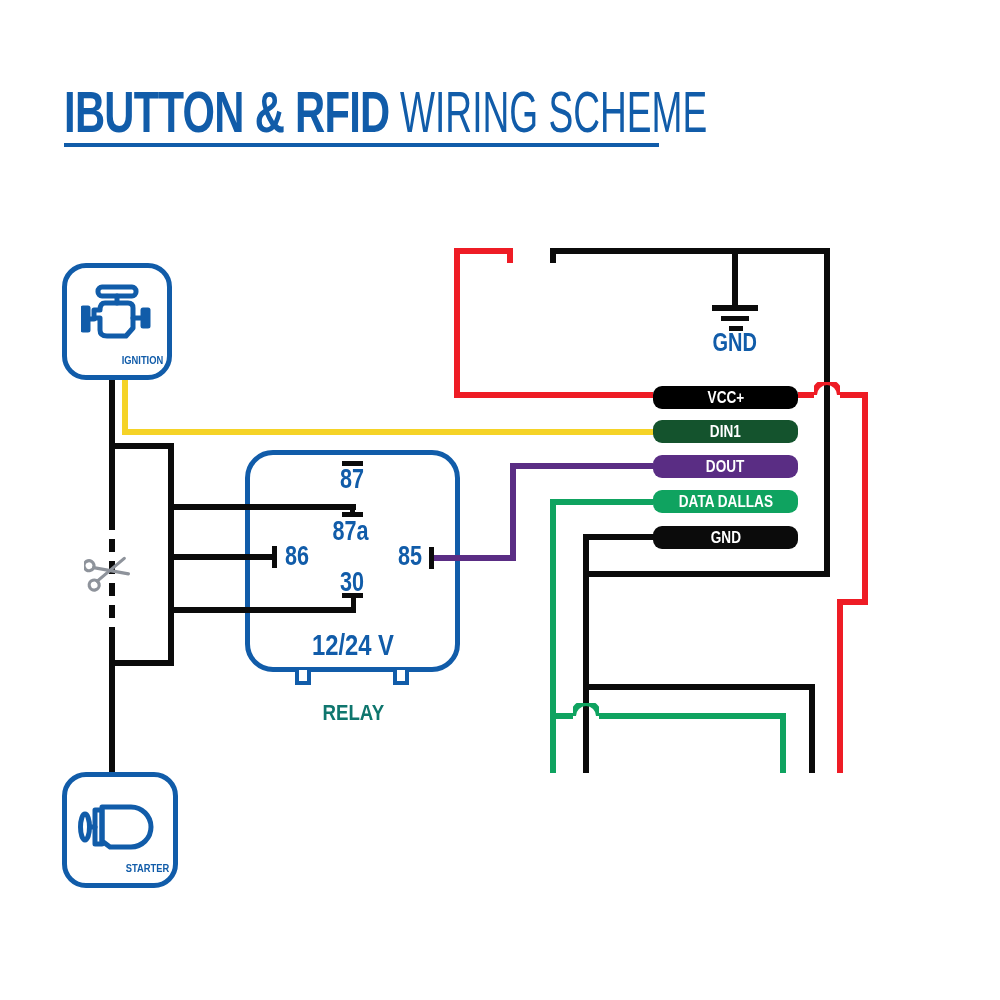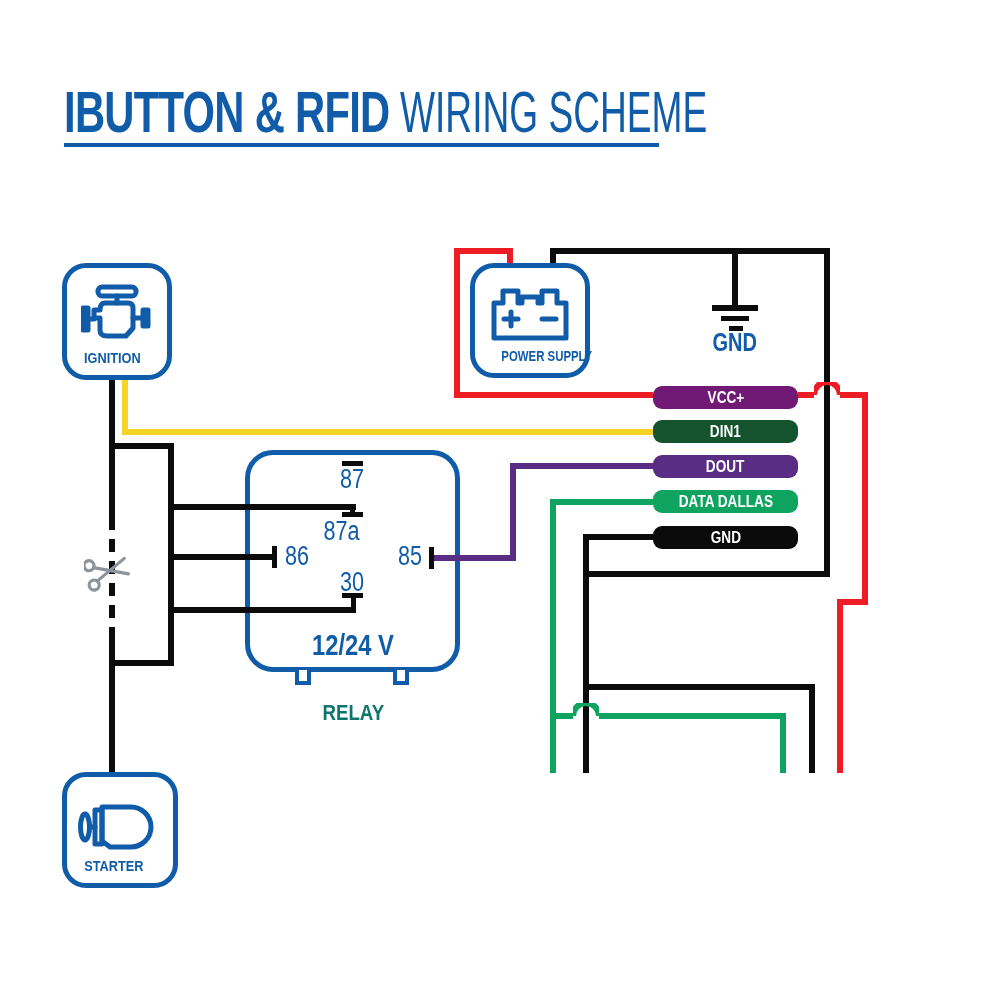--- a/index.html
+++ b/index.html
@@ -10,44 +10,44 @@
   .t1{position:absolute;left:64px;top:83px;font-size:58px;font-weight:700;color:#115CA9;
       line-height:1;transform:scaleX(.72);transform-origin:left top;white-space:nowrap;letter-spacing:-1px;}
   .t2{position:absolute;left:400px;top:83px;font-size:58px;font-weight:400;color:#115CA9;
       line-height:1;transform:scaleX(.64);transform-origin:left top;white-space:nowrap;}
   .rule{position:absolute;left:64px;top:143px;width:595px;height:4px;background:#115CA9;}
   .logo{position:absolute;left:62px;top:150px;display:flex;align-items:center;gap:3px;}
   .logo-text{font-size:28px;font-weight:700;font-style:italic;color:#115CA9;
              transform:scaleX(.9);transform-origin:left center;letter-spacing:-1px;}
   
   .node{position:absolute;box-sizing:border-box;border:5px solid #115CA9;border-radius:24px;background:#fff;}
-  .node-label{position:absolute;left:12px;right:0;bottom:9px;text-align:left;
-              font-size:15px;font-weight:700;color:#115CA9;}
+  .node-label{position:absolute;left:4px;right:0;bottom:9px;text-align:right;
+              font-size:11px;font-weight:700;color:#115CA9;}
   .node-label span{display:inline-block;transform:scaleX(.85);white-space:nowrap;}
   .node-label.small span{transform:scaleX(.76);}
   .node svg{position:absolute;}
   
   .relay-box{border-radius:28px;}
   .tab{position:absolute;box-sizing:border-box;width:16px;height:15px;background:#fff;
        border:4px solid #115CA9;border-top:none;}
-  .pin{position:absolute;text-align:center;font-weight:400;color:#115CA9;font-size:27px;line-height:1;}
+  .pin{position:absolute;text-align:center;font-weight:700;color:#115CA9;font-size:27px;line-height:1;}
   .pin span{display:inline-block;transform:scaleX(.8);white-space:nowrap;}
   .volt{position:absolute;text-align:center;font-weight:700;color:#115CA9;font-size:29px;line-height:1;}
   .volt span{display:inline-block;transform:scaleX(.82);white-space:nowrap;}
   .relay-name{position:absolute;text-align:center;font-weight:700;color:#0f766e;font-size:22px;line-height:1;}
   .relay-name span{display:inline-block;transform:scaleX(.85);}
   .gnd-label{position:absolute;left:700px;top:330px;width:70px;text-align:center;
              font-size:25px;font-weight:700;color:#115CA9;line-height:1;}
   .gnd-label span{display:inline-block;transform:scaleX(.8);}
   
   .band{position:absolute;left:653px;width:145px;height:23px;border-radius:9px;
         display:flex;align-items:center;justify-content:center;color:#fff;
         font-size:17px;font-weight:700;line-height:1;}
   .band span{display:inline-block;transform:scaleX(.8);white-space:nowrap;}
-  .band-vcc{top:386px;background:#701a75;}
+  .band-vcc{top:386px;background:#000000;}
   .band-din1{top:420px;background:#14532d;}
   .band-dout{top:455px;background:#5A2D84;}
   .band-dd{top:490px;background:#0FA360;}
   .band-gnd{top:526px;background:#0B0B0B;}
   .hop{position:absolute;}
   .wire{position:absolute;}
 </style>
 </head>
 <body>
 
@@ -63,45 +63,36 @@
       <line x1="36" y1="12" x2="36" y2="19"></line>
       <path d="M24,19 H47 Q52,19 52,24 V44 L45,52 H26 Q19,52 19,46 V34 H13 V26 H19 Q19,19 24,19 Z"></path>
       <line x1="7" y1="35" x2="13" y2="35"></line>
       <rect x="2" y="24" width="5" height="22"></rect>
       <line x1="52" y1="34" x2="62" y2="34"></line>
       <rect x="62" y="26" width="5" height="16"></rect>
     </svg>
     <div class="node-label"><span>IGNITION</span></div>
   </div>
 
-  <div class="node" style="left:470px;top:263px;width:120px;height:115px;">
-    <svg width="78" height="56" viewBox="0 0 78 56" style="left:16px;top:18px;" fill="none" stroke="#115CA9" stroke-width="5" stroke-linejoin="round" stroke-linecap="round">
-      <path d="M3,52 V17 H12 V5 H27 V17 H31 V11 H47 V17 H51 V5 H66 V17 H75 V52 Z"></path>
-      <line x1="13" y1="33" x2="27" y2="33"></line>
-      <line x1="20" y1="26" x2="20" y2="40"></line>
-      <line x1="51" y1="33" x2="65" y2="33"></line>
-    </svg>
-    <div class="node-label small"><span>POWER SUPPLY</span></div>
-  </div>
 
   <div class="node" style="left:62px;top:772px;width:116px;height:116px;">
     <svg width="84" height="52" viewBox="0 0 84 52" style="left:11px;top:24px;" fill="none" stroke="#115CA9" stroke-width="5" stroke-linejoin="round" stroke-linecap="round">
       <ellipse cx="7" cy="26" rx="4.5" ry="13"></ellipse>
       <line x1="12" y1="26" x2="17" y2="26"></line>
       <rect x="17" y="9" width="7" height="34"></rect>
       <path d="M24,6 H53 A20,20 0 0 1 53,46 H32 L24,40 Z"></path>
     </svg>
     <div class="node-label"><span>STARTER</span></div>
   </div>
 
   <div class="node relay-box" style="left:245px;top:450px;width:215px;height:222px;"></div>
   <div class="tab" style="left:295px;top:670px;"></div>
   <div class="tab" style="left:393px;top:670px;"></div>
   <div class="pin" style="left:327px;top:466px;width:50px;"><span>87</span></div>
-  <div class="pin" style="left:309px;top:518px;width:66px;"><span>87a</span></div>
+  <div class="pin" style="left:318px;top:518px;width:66px;"><span>87a</span></div>
   <div class="pin" style="left:272px;top:543px;width:50px;"><span>86</span></div>
   <div class="pin" style="left:385px;top:543px;width:50px;"><span>85</span></div>
   <div class="pin" style="left:327px;top:569px;width:50px;"><span>30</span></div>
   <div class="volt" style="left:277px;top:631px;width:152px;"><span>12/24 V</span></div>
   <div class="relay-name" style="left:277px;top:702px;width:152px;"><span>RELAY</span></div>
 
 
 
   <div id="wires">
       <i class="wire" style="left: 109px; top: 380px; width: 6px; height: 137px; background: rgb(11, 11, 11);"></i>

